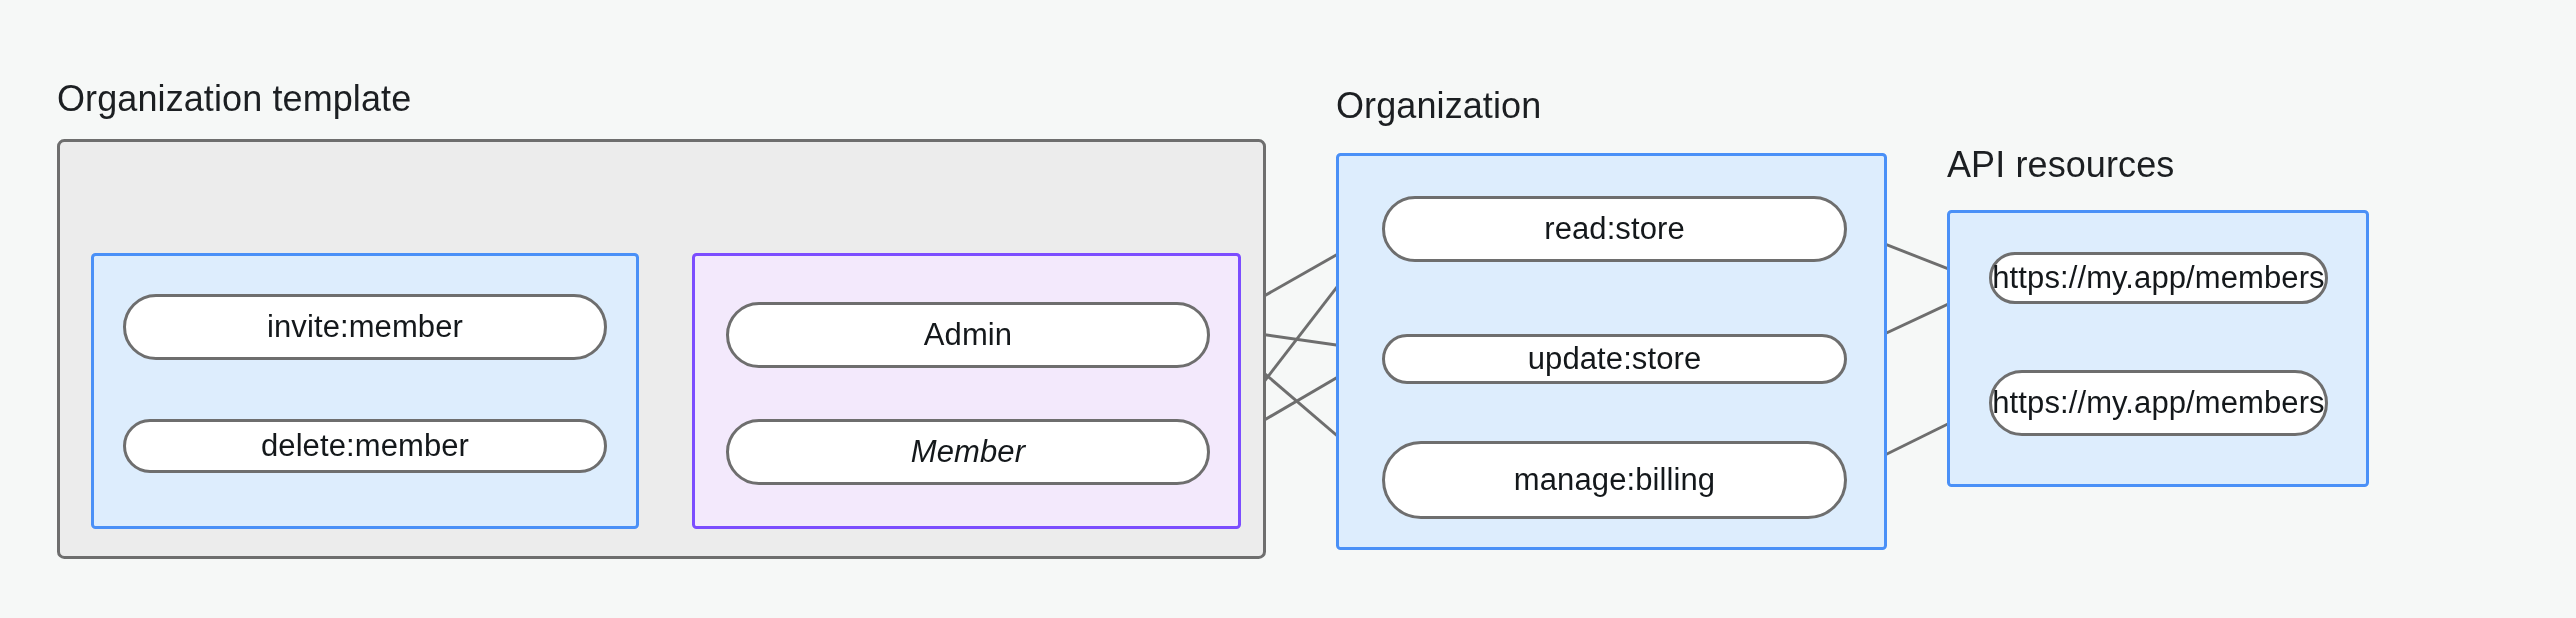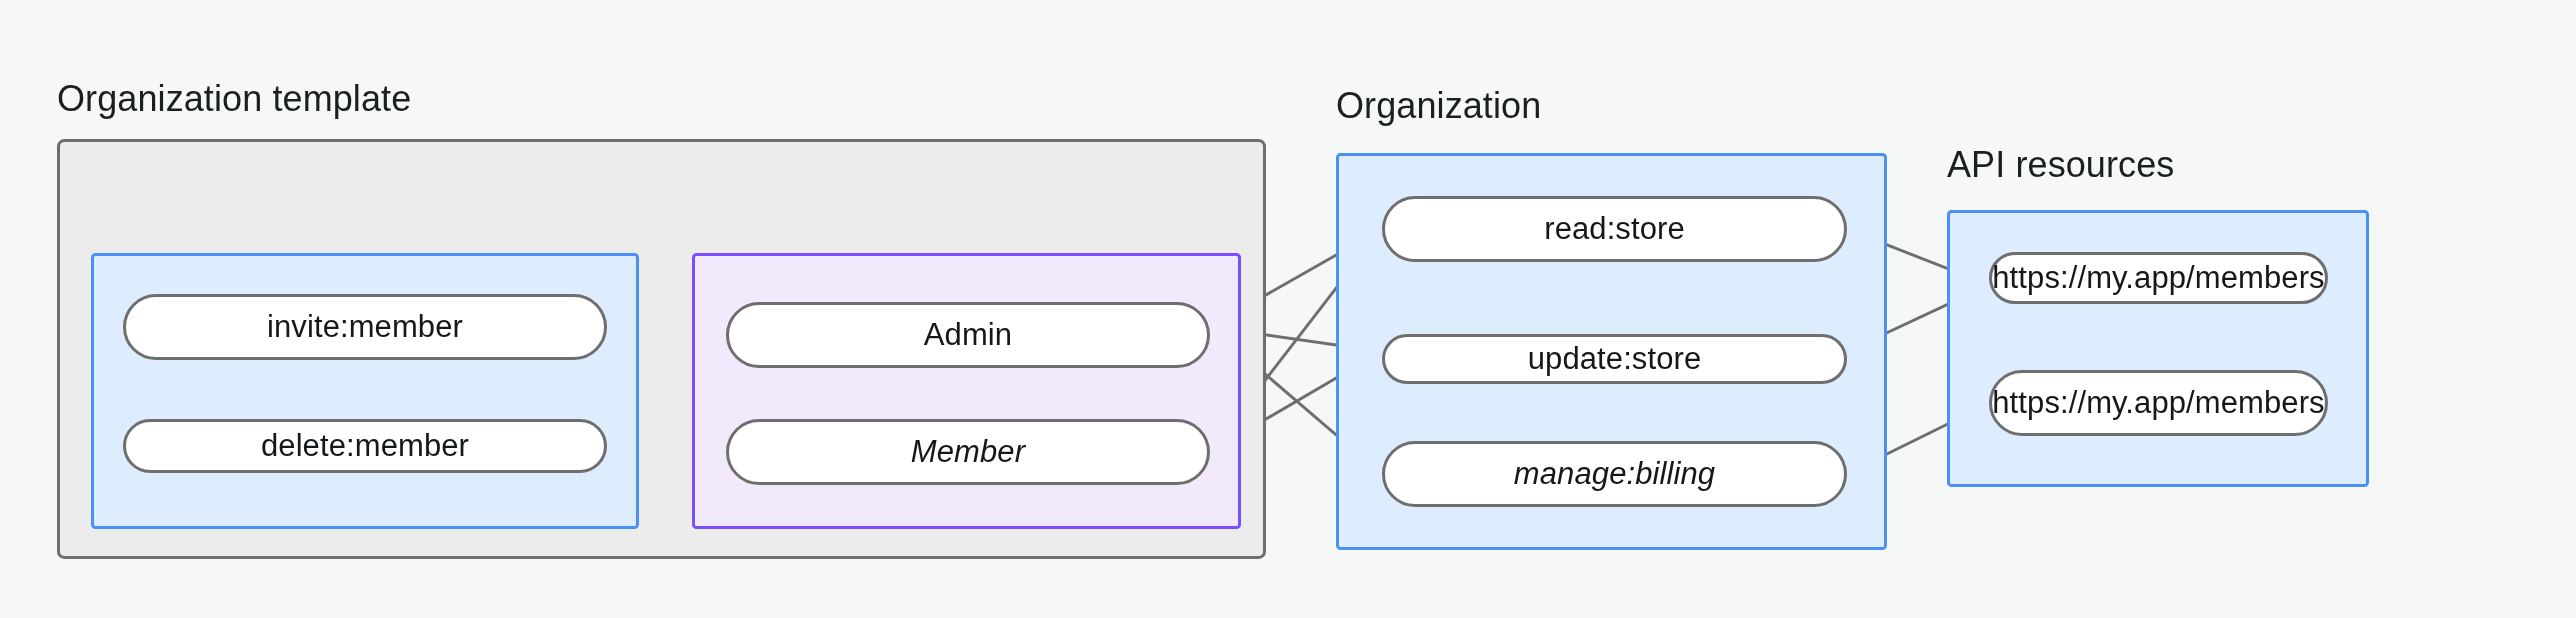--- a/index.html
+++ b/index.html
@@ -127,19 +127,19 @@
   <div class="box box-blue" style="left:1947px; top:210px; width:422px;  height:277px;"></div>
 
   <div class="node" style="left:123px;  top:294px; width:484px; height:66px;">invite:member</div>
   <div class="node" style="left:123px;  top:419px; width:484px; height:54px;">delete:member</div>
 
   <div class="node" style="left:726px;  top:302px; width:484px; height:66px;">Admin</div>
   <div class="node" style="left:726px;  top:419px; width:484px; height:66px;font-style:italic;">Member</div>
 
   <div class="node" style="left:1382px; top:196px; width:465px; height:66px;">read:store</div>
   <div class="node" style="left:1382px; top:334px; width:465px; height:50px;">update:store</div>
-  <div class="node" style="left:1382px; top:441px; width:465px; height:66px;font-style:italic;">manage:billing</div>
+  <div class="node" style="left:1382px; top:441px; width:465px; height:78px;">manage:billing</div>
 
   <div class="node" style="left:1989px; top:252px; width:339px; height:52px;">https://my.app/members</div>
   <div class="node" style="left:1989px; top:370px; width:339px; height:66px;">https://my.app/members</div>
 
 </div>
 
 
 </body></html>

